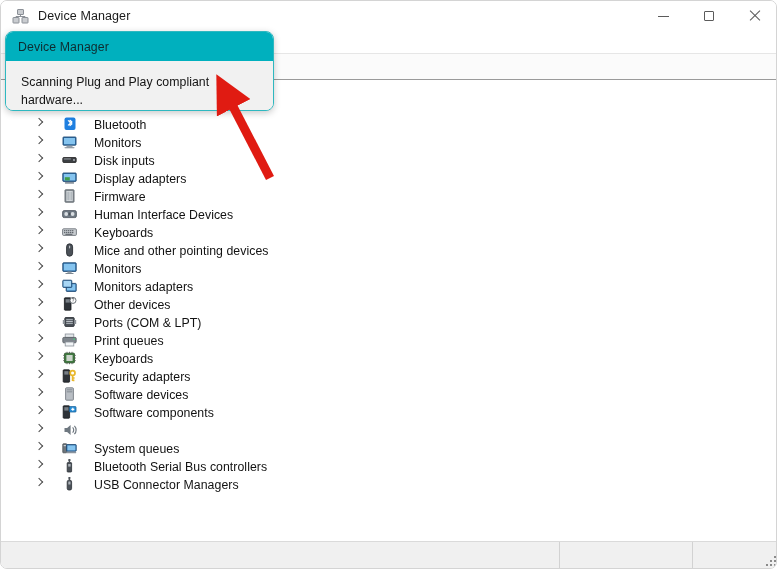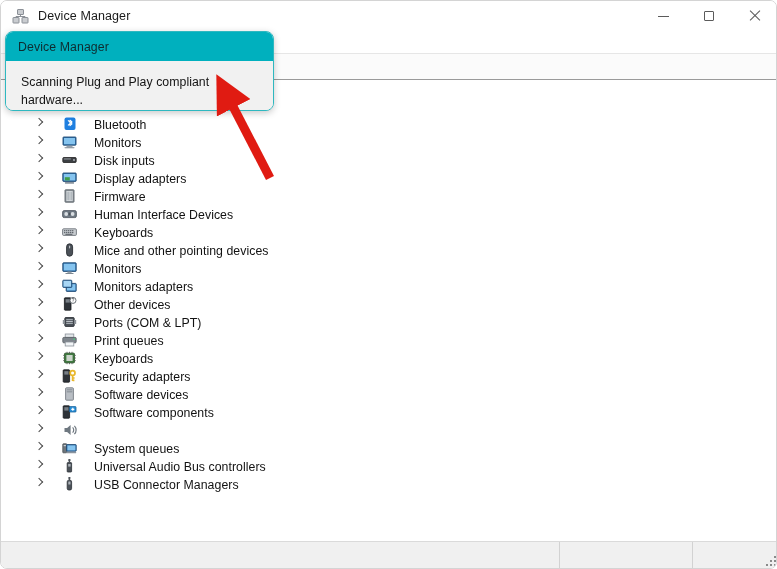--- a/index.html
+++ b/index.html
@@ -581,21 +581,21 @@
         <div class="tree-row">
           <span class="chev"></span>
           <span class="dev-icon">
             <svg width="15" height="14" viewBox="0 0 15 14">
               <rect x="5.2" y="3.6" width="4.4" height="9.4" rx="0.6" fill="#4b5158" stroke="#2b3036" stroke-width="0.8"></rect>
               <path d="M7.4 3.6V1.4" stroke="#4b5158" stroke-width="1.4"></path>
               <circle cx="7.4" cy="1" r="1.2" fill="#4b5158"></circle>
               <rect x="6.2" y="5" width="2.4" height="2.6" fill="#aeb4ba"></rect>
             </svg>
           </span>
-          <span class="tree-label">Universal Audio Bus controllers</span>
+          <span class="tree-label">Bluetooth Serial Bus controllers</span>
         </div>
         <div class="tree-row">
           <span class="chev"></span>
           <span class="dev-icon">
             <svg width="15" height="14" viewBox="0 0 15 14">
               <rect x="5.2" y="3.2" width="4.4" height="9.8" rx="1.6" fill="#4b5158" stroke="#2b3036" stroke-width="0.8"></rect>
               <path d="M7.4 3.2V1" stroke="#4b5158" stroke-width="1.4"></path>
               <circle cx="7.4" cy="0.9" r="1.1" fill="#4b5158"></circle>
               <rect x="6.3" y="4.6" width="2.2" height="3" rx="0.4" fill="#aeb4ba"></rect>
             </svg>

